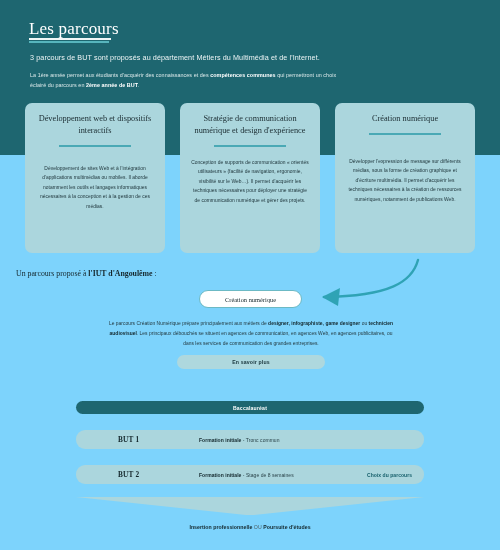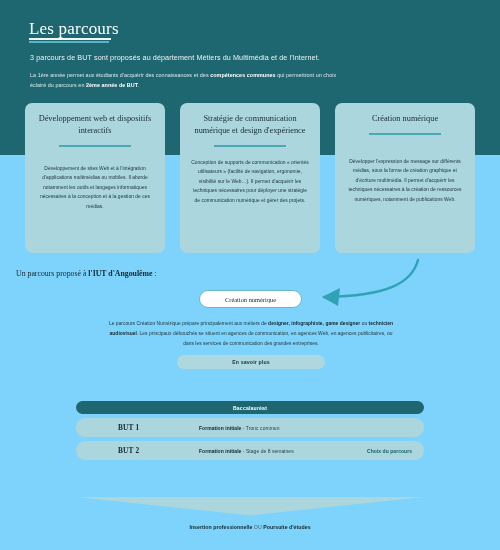--- a/index.html
+++ b/index.html
@@ -210,21 +210,21 @@
     color: #ffffff;
     font-size: 5.1px;
     font-weight: 700;
     letter-spacing: 0.2px;
   }
 
   .but-row {
     position: relative;
     width: 348px;
     height: 19px;
-    margin-top: 4px;
+    margin-top: 16px;
     background: #abd6dd;
     border-radius: 9px;
     display: flex;
     align-items: center;
   }
 
   .but-label {
     position: absolute;
     left: 42px;
     font-family: "Liberation Serif", serif;

